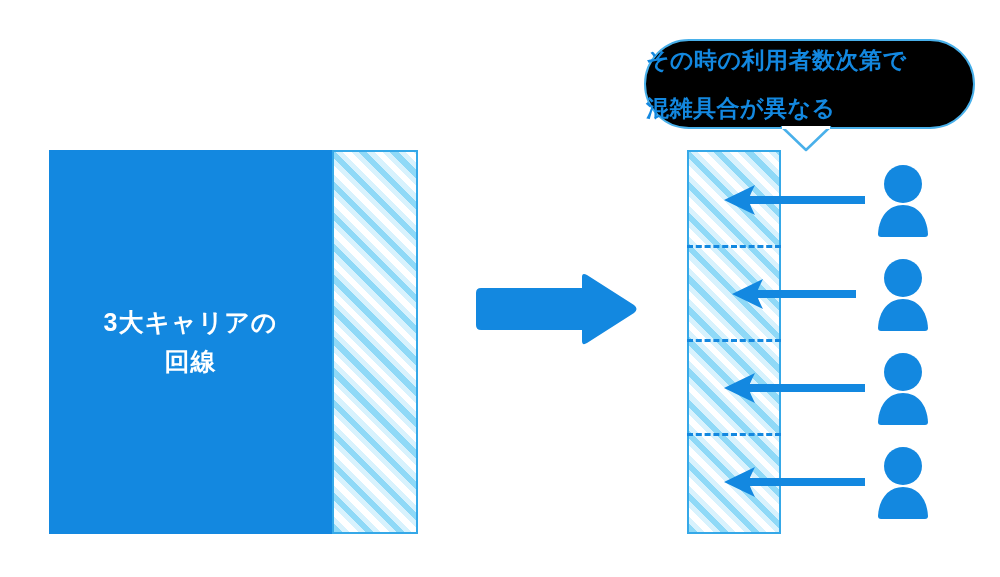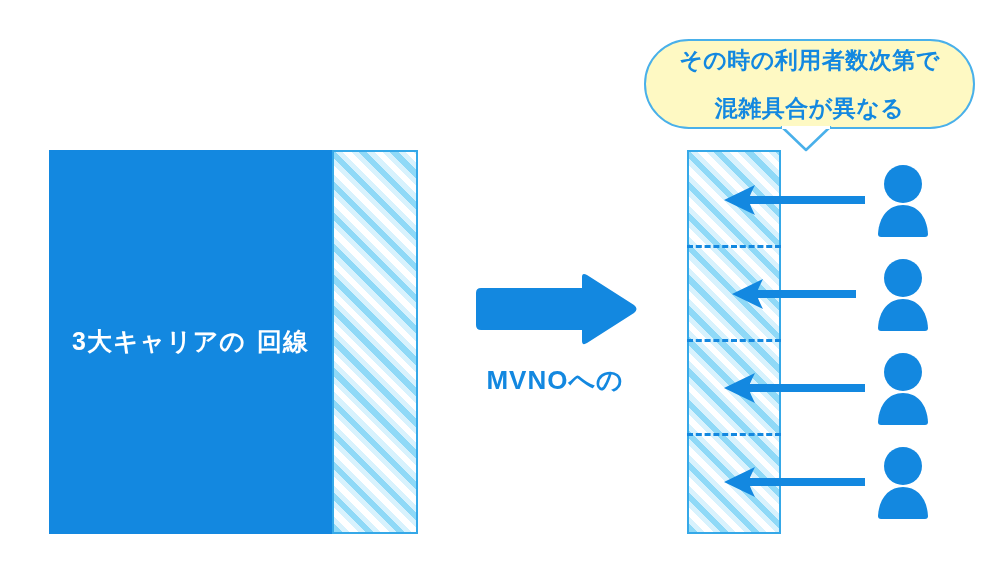--- a/index.html
+++ b/index.html
@@ -56,21 +56,21 @@
         #d8f2fd 17px,
         #d8f2fd 22px
     );
   }
   #carrier-label {
     position: absolute;
     left: 0; top: 0;
     width: 283px;
     height: 100%;
     display: flex;
-    flex-direction: row;
+    flex-direction: column;
     align-items: center;
     justify-content: center;
     gap: 11px;
     color: #ffffff;
     font-size: 25px;
     font-weight: bold;
     letter-spacing: 1px;
     line-height: 1.1;
     white-space: nowrap;
   }
@@ -137,24 +137,24 @@
 
   
   #speech-bubble {
     left: 644px;
     top: 39px;
     width: 331px;
     height: 90px;
     box-sizing: border-box;
     border: 2.5px solid #49b0ea;
     border-radius: 45px;
-    background: #fef9c3;
+    background: #000000;
     display: flex;
     flex-direction: column;
-    align-items: center;
+    align-items: flex-start;
     justify-content: center;
     gap: 21px;
   }
   #speech-bubble .bline {
     display: block;
     color: #1388e0;
     font-size: 23px;
     font-weight: bold;
     letter-spacing: 0.5px;
     line-height: 1.15;
@@ -182,21 +182,20 @@
     </div>
   </div>
 
   <div id="mvno-arrow" class="abs">
     <svg viewBox="0 0 168 74" xmlns="http://www.w3.org/2000/svg">
       <path d="M6 21 Q6 16 11 16 L112 16 L112 5 Q112 0 117 3 L164 33 Q169 37 164 41 L117 71 Q112 74 112 69 L112 58 L11 58 Q6 58 6 53 Z" fill="#1388e0"></path>
     </svg>
   </div>
 
   <div id="mvno-arrow-label" class="abs">
-    <span class="ln">MVNOへの</span>
   </div>
 
   <div id="mvno-column" class="abs"></div>
 
   <div class="divider abs" style="top:245px;"></div>
   <div class="divider abs" style="top:339px;"></div>
   <div class="divider abs" style="top:433px;"></div>
 
   <div class="user-arrow abs" style="left:722px; top:183px; width:145px;">
     <svg viewBox="0 0 145 34" xmlns="http://www.w3.org/2000/svg">

